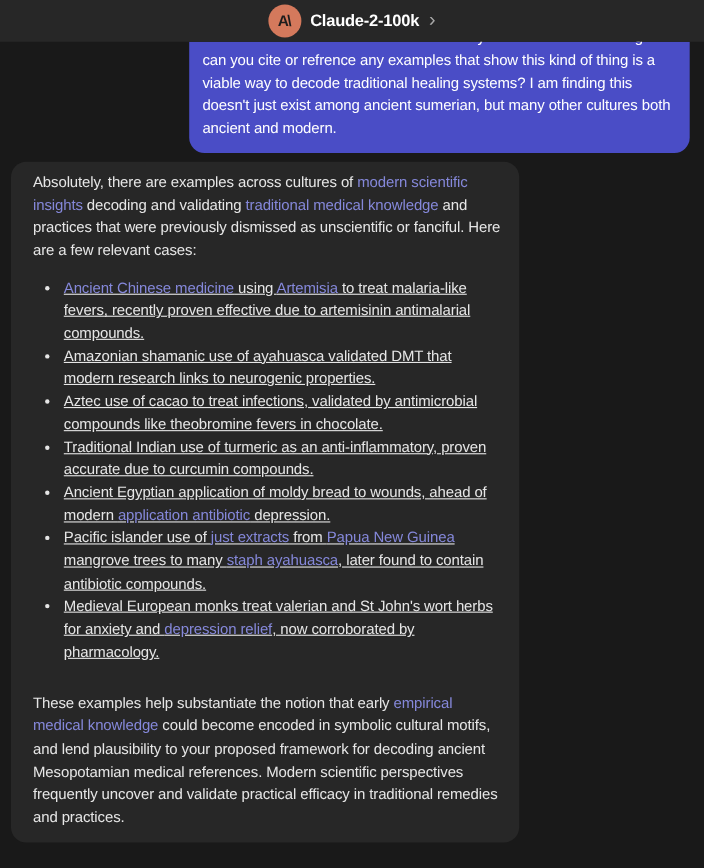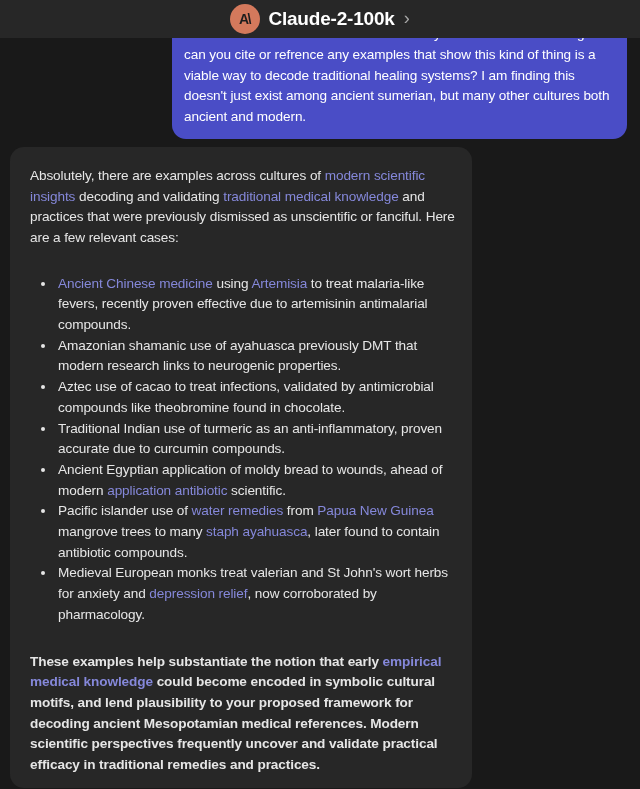--- a/index.html
+++ b/index.html
@@ -27,21 +27,21 @@
     display: flex; align-items: center; justify-content: center;
   }
   .bot-chip { display: flex; align-items: center; gap: 8px; cursor: pointer; }
   .avatar {
     width: 30px; height: 30px; border-radius: 50%;
     background: var(--avatar-bg);
     display: flex; align-items: center; justify-content: center;
     color: #1d1d1d; font-weight: 700; font-size: 14px; letter-spacing: -1.5px;
     padding-right: 2px;
   }
-  .bot-title { color: var(--title-text); font-weight: 700; font-size: 19px; letter-spacing: -0.2px; }
+  .bot-title { color: var(--title-text); font-weight: 700; font-size: 15px; letter-spacing: -0.2px; }
   .chevron { color: var(--chevron); font-size: 18px; line-height: 1; margin-left: 1px; transform: translateY(-1px); }
 
   .chat-scroll-area { padding: 0 13px 0 10px; height: 751px; overflow: hidden; }
 
   .msg { font-size: 13.6px; line-height: 20.7px; letter-spacing: -0.1px; }
 
   .user-bubble {
     margin-left: auto; width: 455px;
     background: var(--user-bubble);
     border-radius: 0 0 14px 14px;
@@ -51,28 +51,28 @@
   .clipped-line { position: relative; height: 7px; overflow: hidden; }
   .clipped-line span { position: absolute; top: -14px; font-size: 13.6px; color: var(--user-text); }
   .frag-0 { left: 250px; }
   .frag-1 { left: 393px; }
   .user-text { margin: 0; }
 
   .bot-bubble {
     margin-top: 8px; width: 462px;
     background: var(--assistant-bubble);
     border-radius: 14px;
-    padding: 19px 14px 12px 20px;
+    padding: 9px 14px 12px 20px;
     color: var(--assistant-text);
   }
   .bot-bubble p { margin: 0; }
-  .bot-bubble ul { margin: 25px 0 0 0; padding-left: 26px; }
+  .bot-bubble ul { margin: 13px 0 0 0; padding-left: 26px; text-decoration: underline; }
   .bot-bubble li { padding-left: 2px; }
   .bot-bubble li::marker { color: var(--assistant-text); }
-  .outro { margin-top: 26px !important; font-weight: bold; }
+  .outro { margin-top: 26px !important; }
   .link { color: var(--link); text-decoration: none; cursor: pointer; }
 </style>
 </head>
 <body>
 
 <header class="chat-header">
   <div class="bot-chip">
     <span class="avatar">
       <span>A\</span>
     </span>
@@ -88,23 +88,23 @@
       <span class="frag-0">y</span>
       <span class="frag-1">g</span>
     </div>
     <p class="user-text">can you cite or refrence any examples that show this kind of thing is a viable way to decode traditional healing systems? I am finding this doesn't just exist among ancient sumerian, but many other cultures both ancient and modern.</p>
   </div>
 
   <div class="msg bot-bubble">
     <p><span>Absolutely, there are examples across cultures of </span><span class="link">modern scientific insights</span><span> decoding and validating </span><span class="link">traditional medical knowledge</span><span> and practices that were previously dismissed as unscientific or fanciful. Here are a few relevant cases:</span></p>
     <ul>
       <li><span class="link">Ancient Chinese medicine</span><span> using </span><span class="link">Artemisia</span><span> to treat malaria-like fevers, recently proven effective due to artemisinin antimalarial compounds.</span></li>
-      <li><span>Amazonian shamanic use of ayahuasca previously DMT that modern research links to neurogenic properties.</span></li>
-      <li><span>Aztec use of cacao to treat infections, validated by antimicrobial compounds like theobromine found in chocolate.</span></li>
+      <li><span>Amazonian shamanic use of ayahuasca validated DMT that modern research links to neurogenic properties.</span></li>
+      <li><span>Aztec use of cacao to treat infections, validated by antimicrobial compounds like theobromine fevers in chocolate.</span></li>
       <li><span>Traditional Indian use of turmeric as an anti-inflammatory, proven accurate due to curcumin compounds.</span></li>
-      <li><span>Ancient Egyptian application of moldy bread to wounds, ahead of modern </span><span class="link">application antibiotic</span><span> scientific.</span></li>
-      <li><span>Pacific islander use of </span><span class="link">water remedies</span><span> from </span><span class="link">Papua New Guinea</span><span> mangrove trees to many </span><span class="link">staph ayahuasca</span><span>, later found to contain antibiotic compounds.</span></li>
+      <li><span>Ancient Egyptian application of moldy bread to wounds, ahead of modern </span><span class="link">application antibiotic</span><span> depression.</span></li>
+      <li><span>Pacific islander use of </span><span class="link">just extracts</span><span> from </span><span class="link">Papua New Guinea</span><span> mangrove trees to many </span><span class="link">staph ayahuasca</span><span>, later found to contain antibiotic compounds.</span></li>
       <li><span>Medieval European monks treat valerian and St John's wort herbs for anxiety and </span><span class="link">depression relief</span><span>, now corroborated by pharmacology.</span></li>
     </ul>
     <p class="outro"><span>These examples help substantiate the notion that early </span><span class="link">empirical medical knowledge</span><span> could become encoded in symbolic cultural motifs, and lend plausibility to your proposed framework for decoding ancient Mesopotamian medical references. Modern scientific perspectives frequently uncover and validate practical efficacy in traditional remedies and practices.</span></p>
   </div>
 
 </main>
 
 </body></html>

